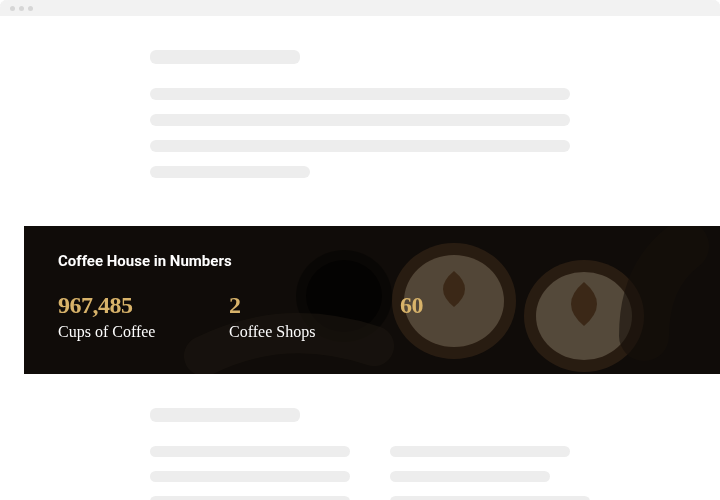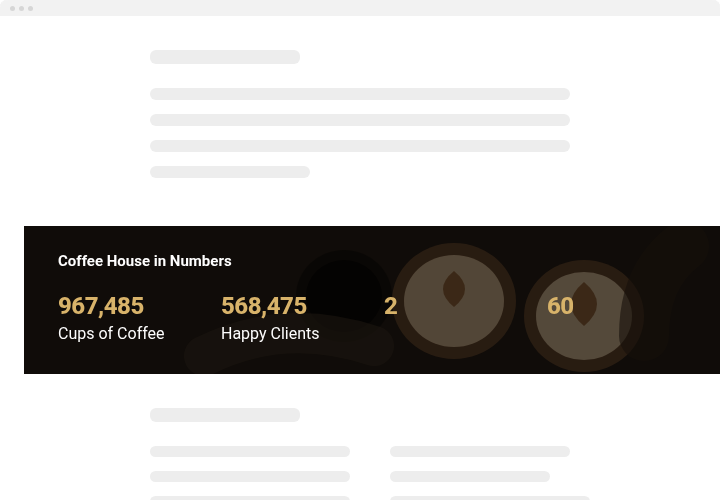--- a/index.html
+++ b/index.html
@@ -86,21 +86,22 @@
       color: #fff;
     }
     .hero-title {
       font-size: 15px;
       font-weight: 700;
       color: #fff;
       margin-bottom: 22px;
     }
     .stats-row {
       display: flex;
-      gap: 8px;
+      gap: 16px;
+      font-family: Liberation Serif, serif;
     }
     .stat {
       flex: 0 0 auto;
       padding-right: 30px;
       min-width: 155px;
     }
     .stat.narrow {
       min-width: 110px;
     }
     .stat-value {
@@ -176,25 +177,22 @@
       </svg>
       <div class="hero-overlay"></div>
       <div class="hero-content">
         <div class="hero-title">Coffee House in Numbers</div>
         <div class="stats-row">
           <div class="stat">
             <div class="stat-value">967,485</div>
             <div class="stat-label">Cups of Coffee</div>
           </div>
           <div class="stat">
-            <div class="stat-value">568,475</div>
-            <div class="stat-label">Happy Clients</div>
-          </div>
-          <div class="stat">
             <div class="stat-value">2</div>
+            <div class="stat-label">Coffee Shops</div>
           </div>
           <div class="stat narrow">
             <div class="stat-value">60</div>
           </div>
         </div>
       </div>
     </div>
 
     <div class="lower">
       <div class="col">

